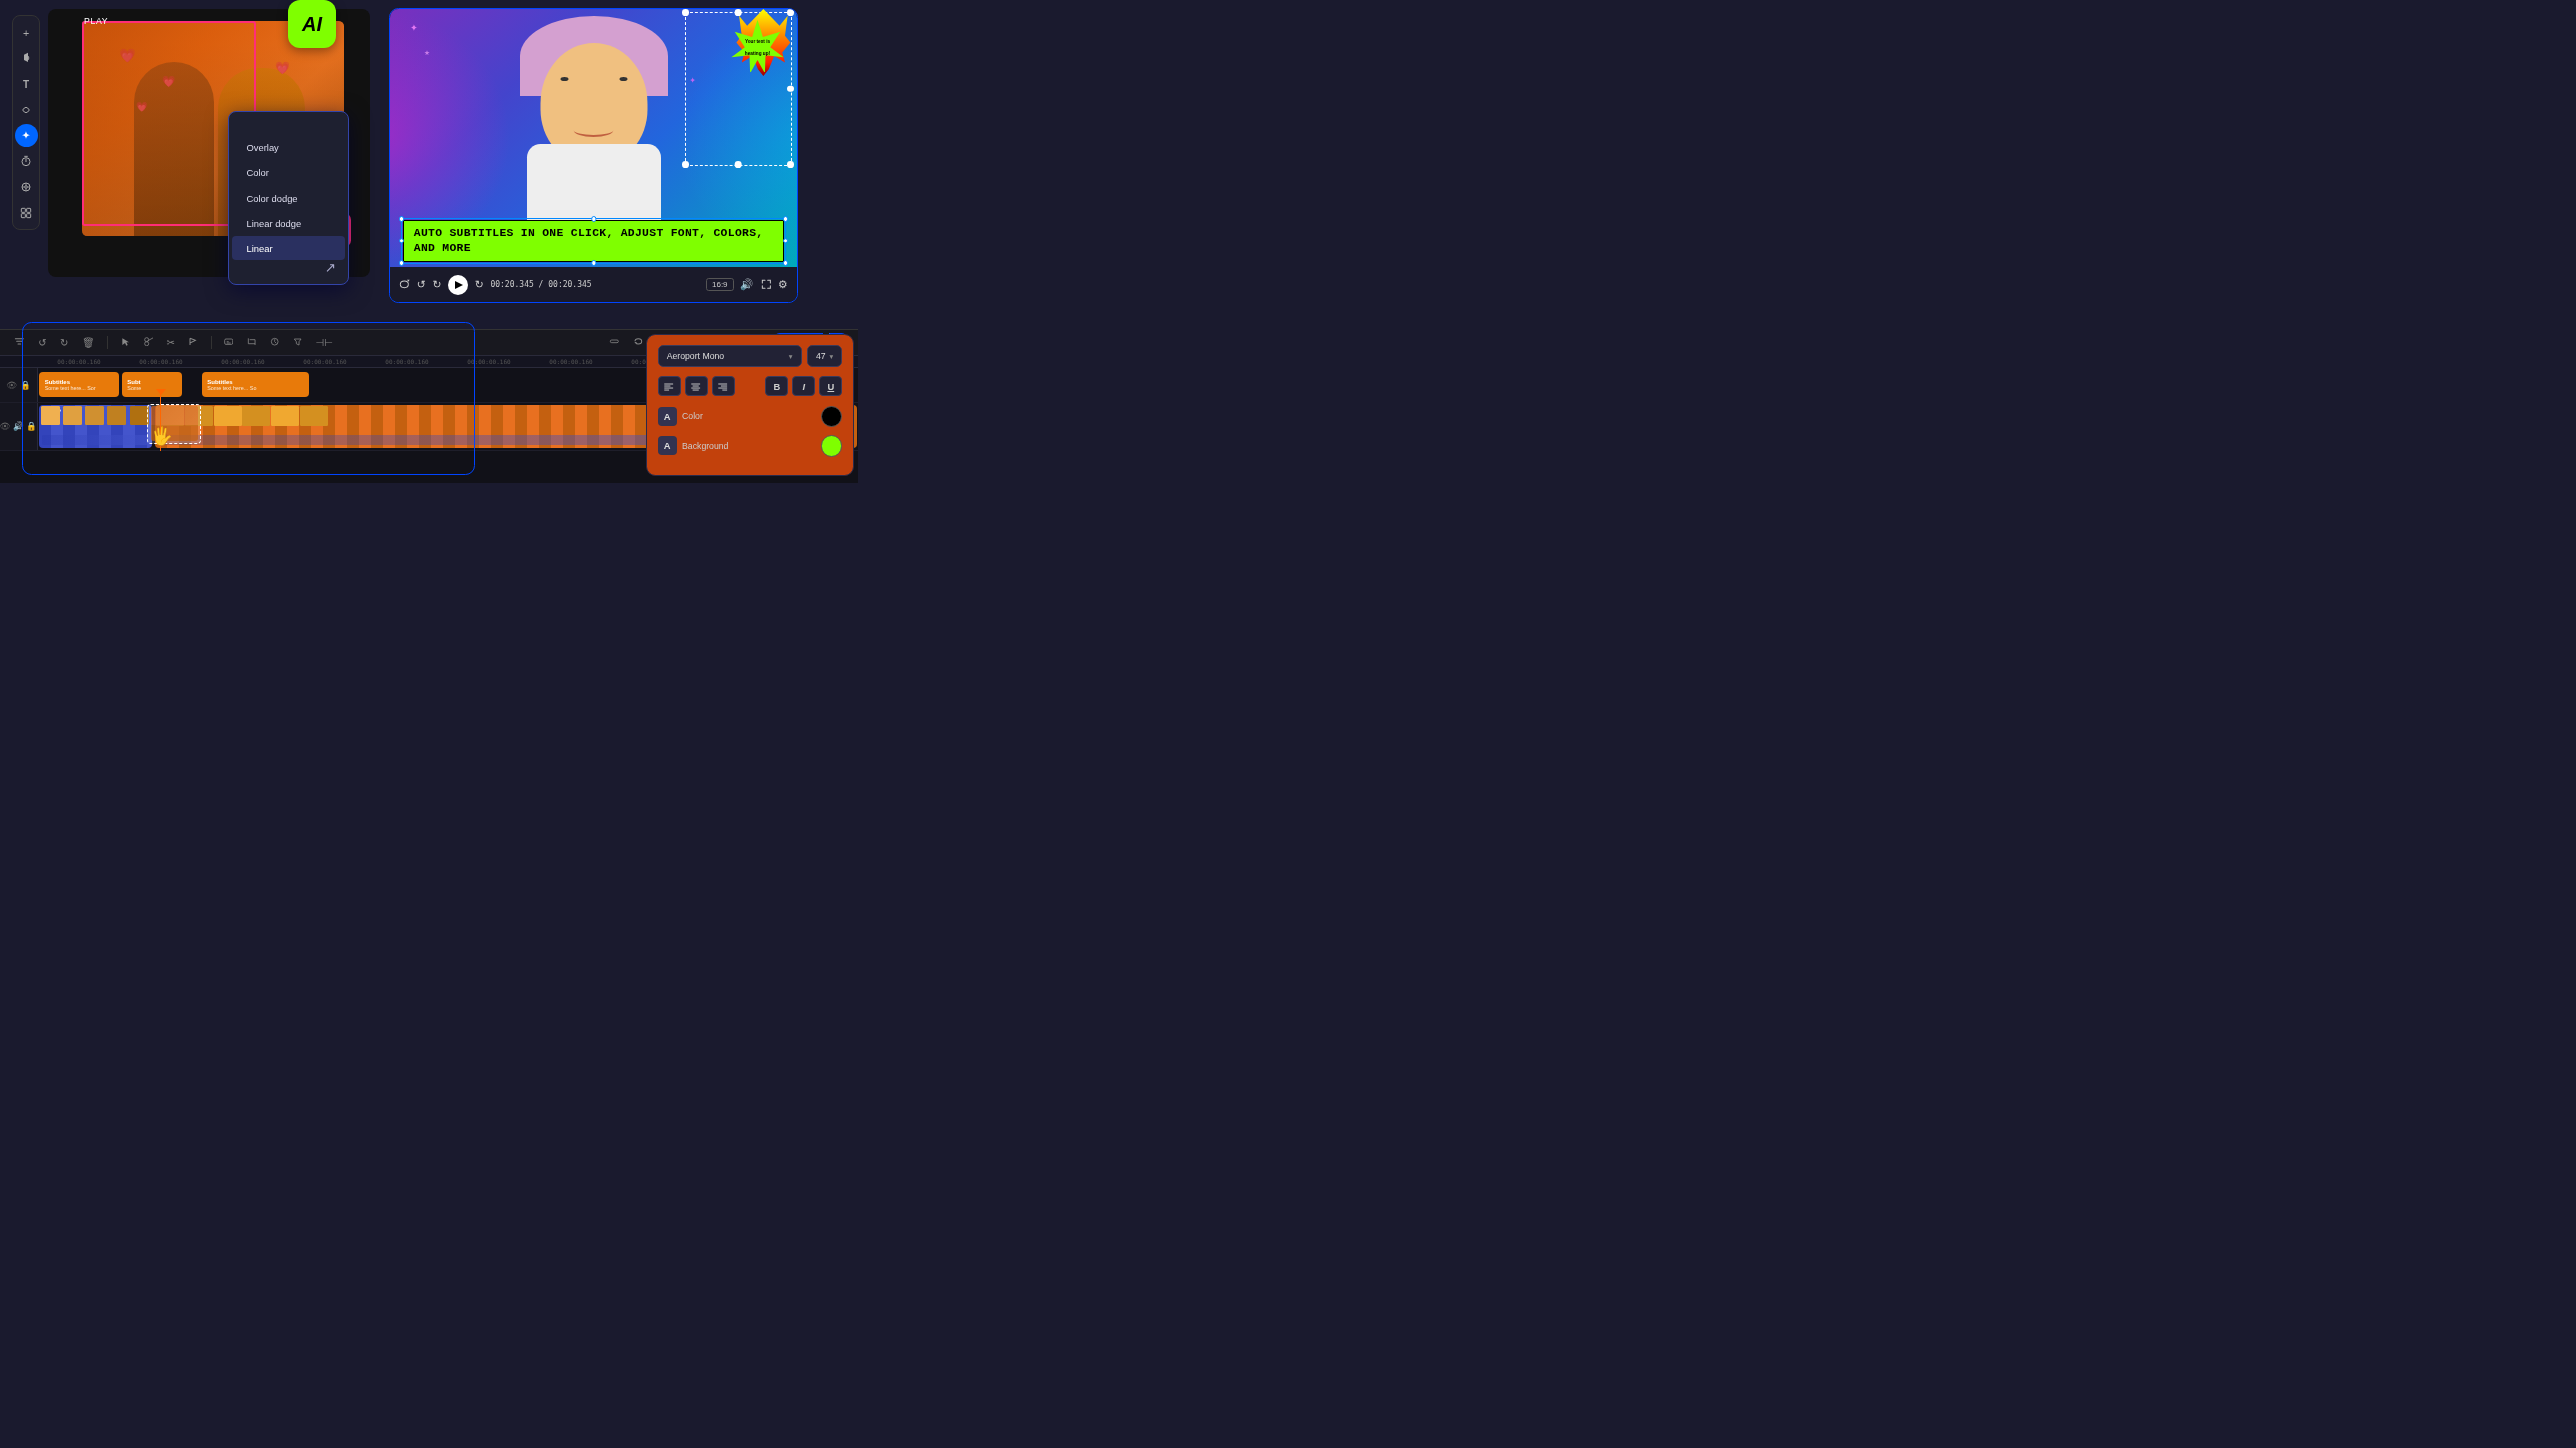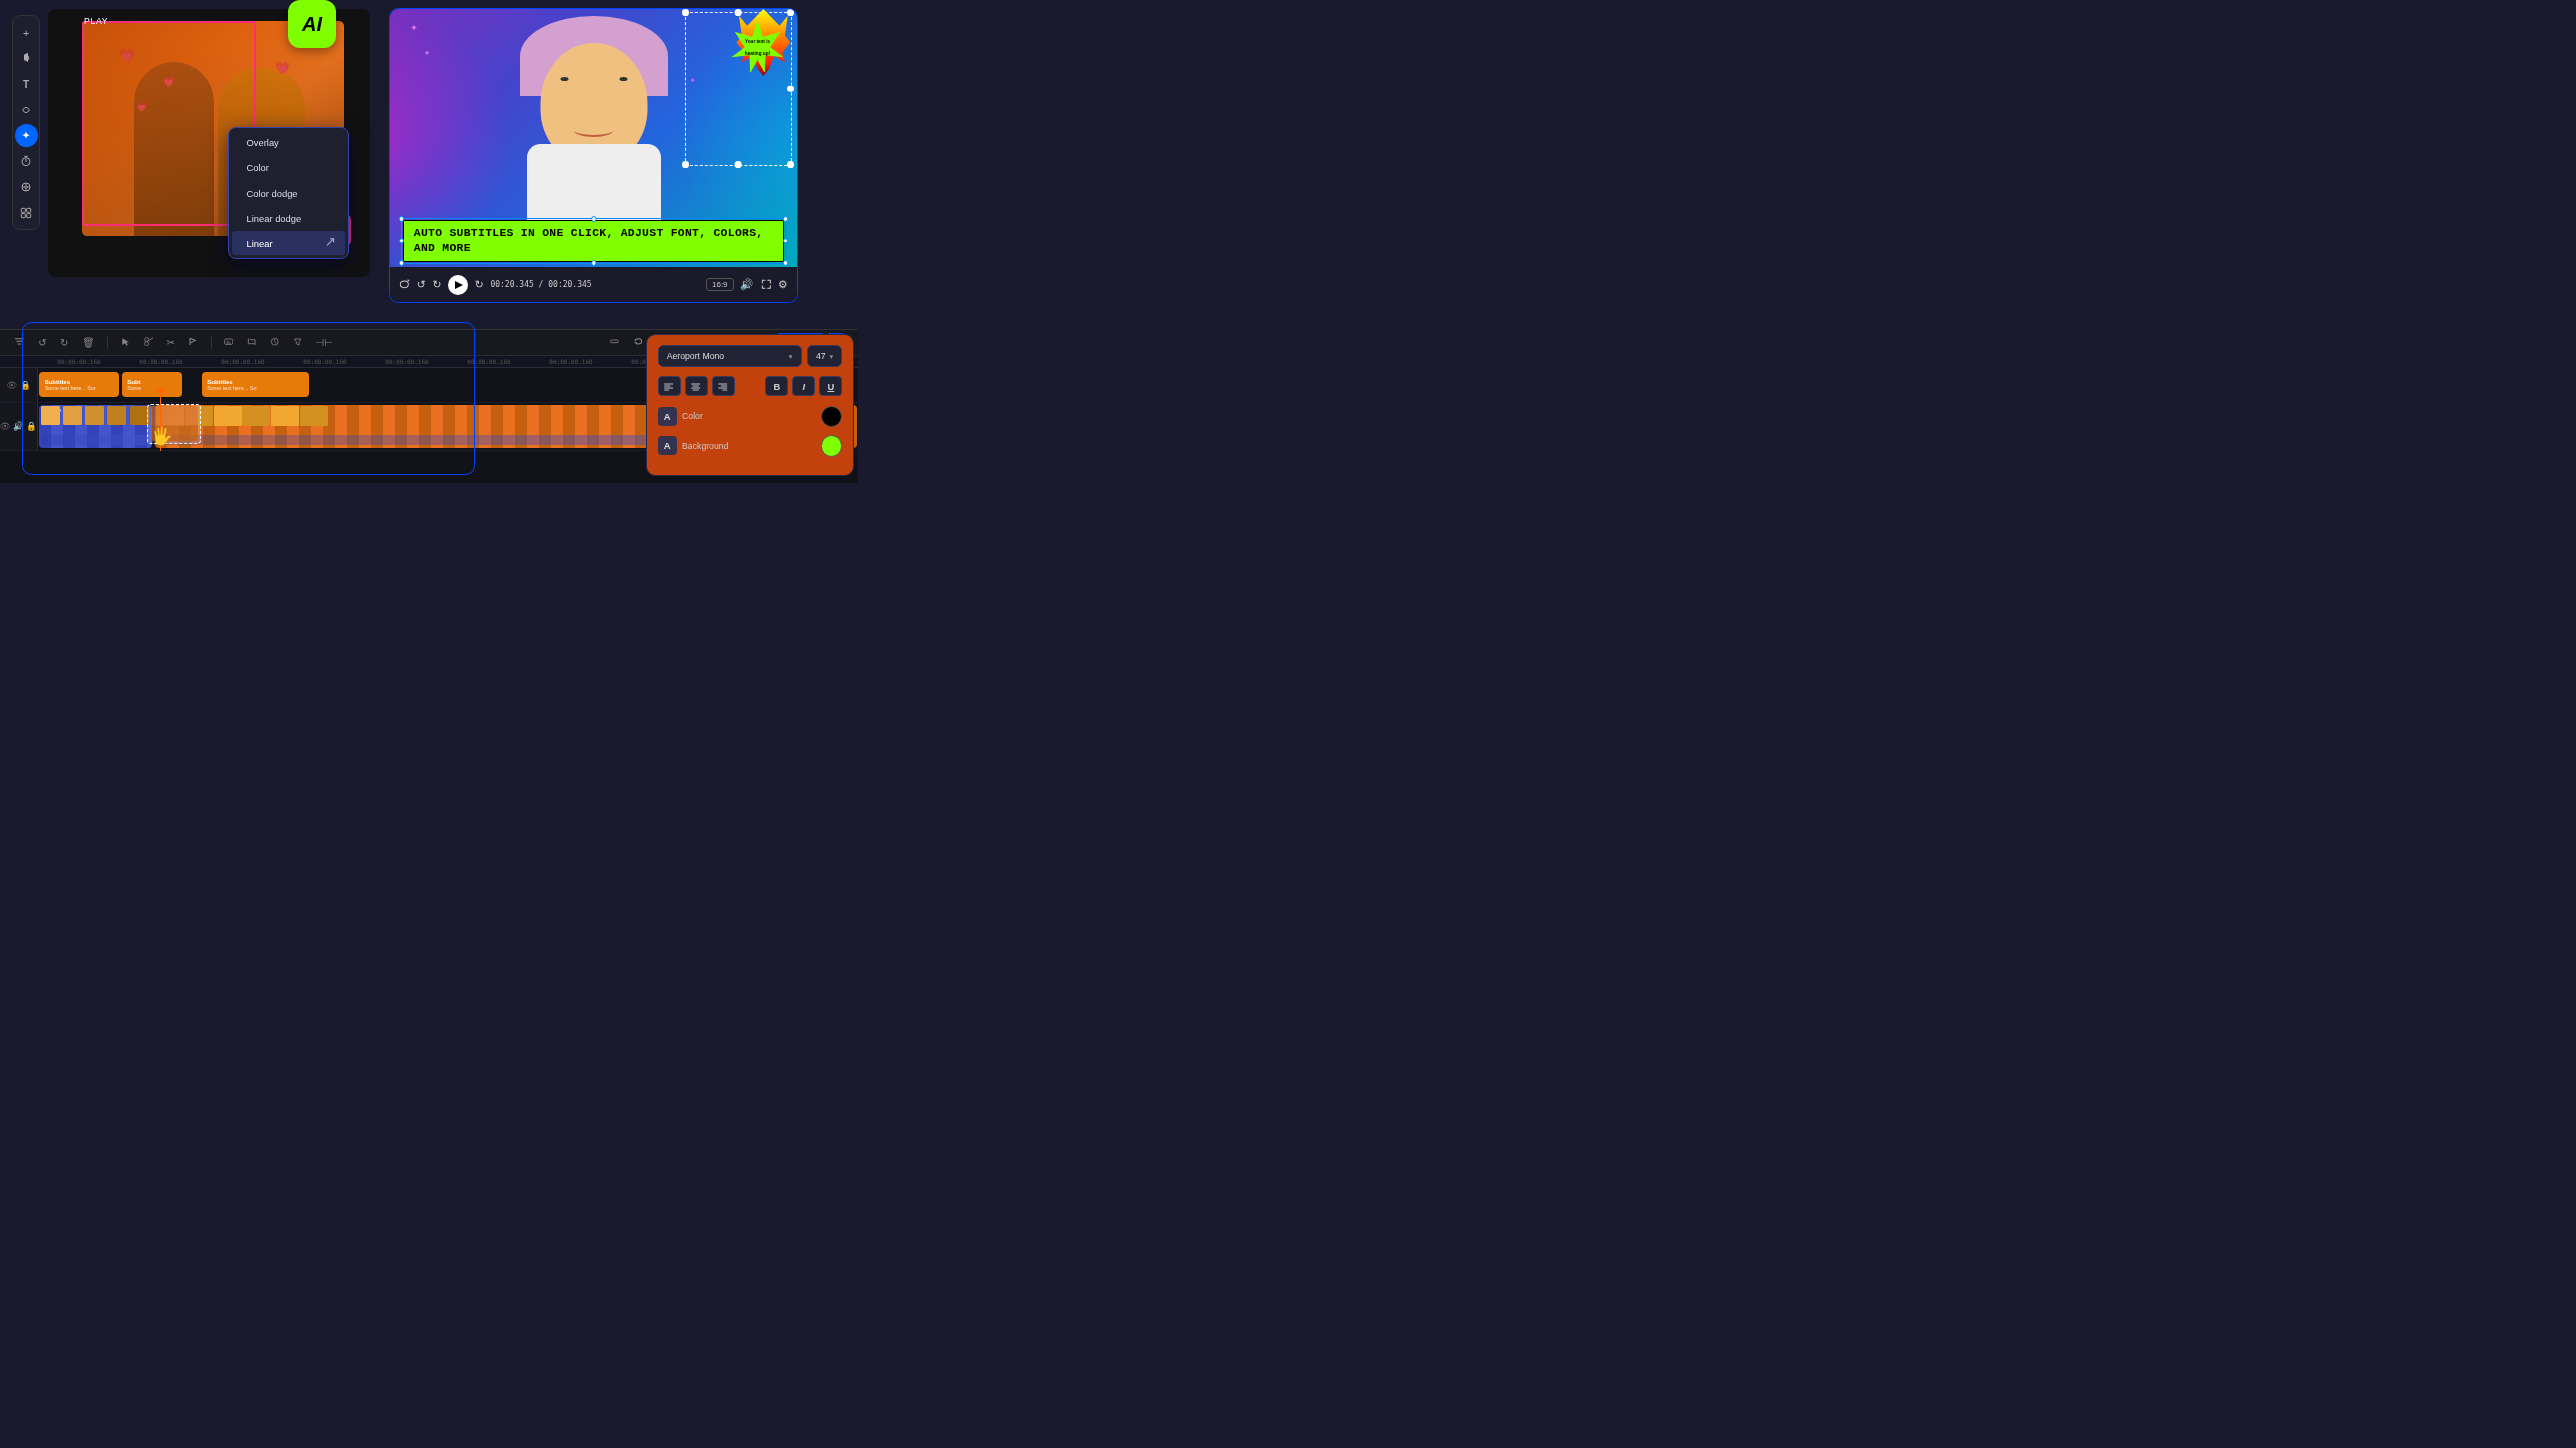--- a/index.html
+++ b/index.html
@@ -153,27 +153,27 @@
     }
     .sparkle-icon {
       font-size: 16px;
       color: #fff;
     }
 
     
     .blend-dropdown {
       position: absolute;
       left: 228px;
-      top: 127px;
+      top: 111px;
       width: 121px;
       background: #1e2030;
       border-radius: 8px;
       border: 1px solid #3344aa;
       z-index: 20;
-      padding: 2px 0;
+      padding: 23px 0;
       box-shadow: 0 5.4px 21.5px rgba(0,0,50,0.6);
     }
     .blend-item {
       padding: 6.7px 14.8px;
       font-size: 9.4px;
       color: #dde;
       cursor: pointer;
       border-radius: 4px;
       margin: 0.7px 2.7px;
     }

